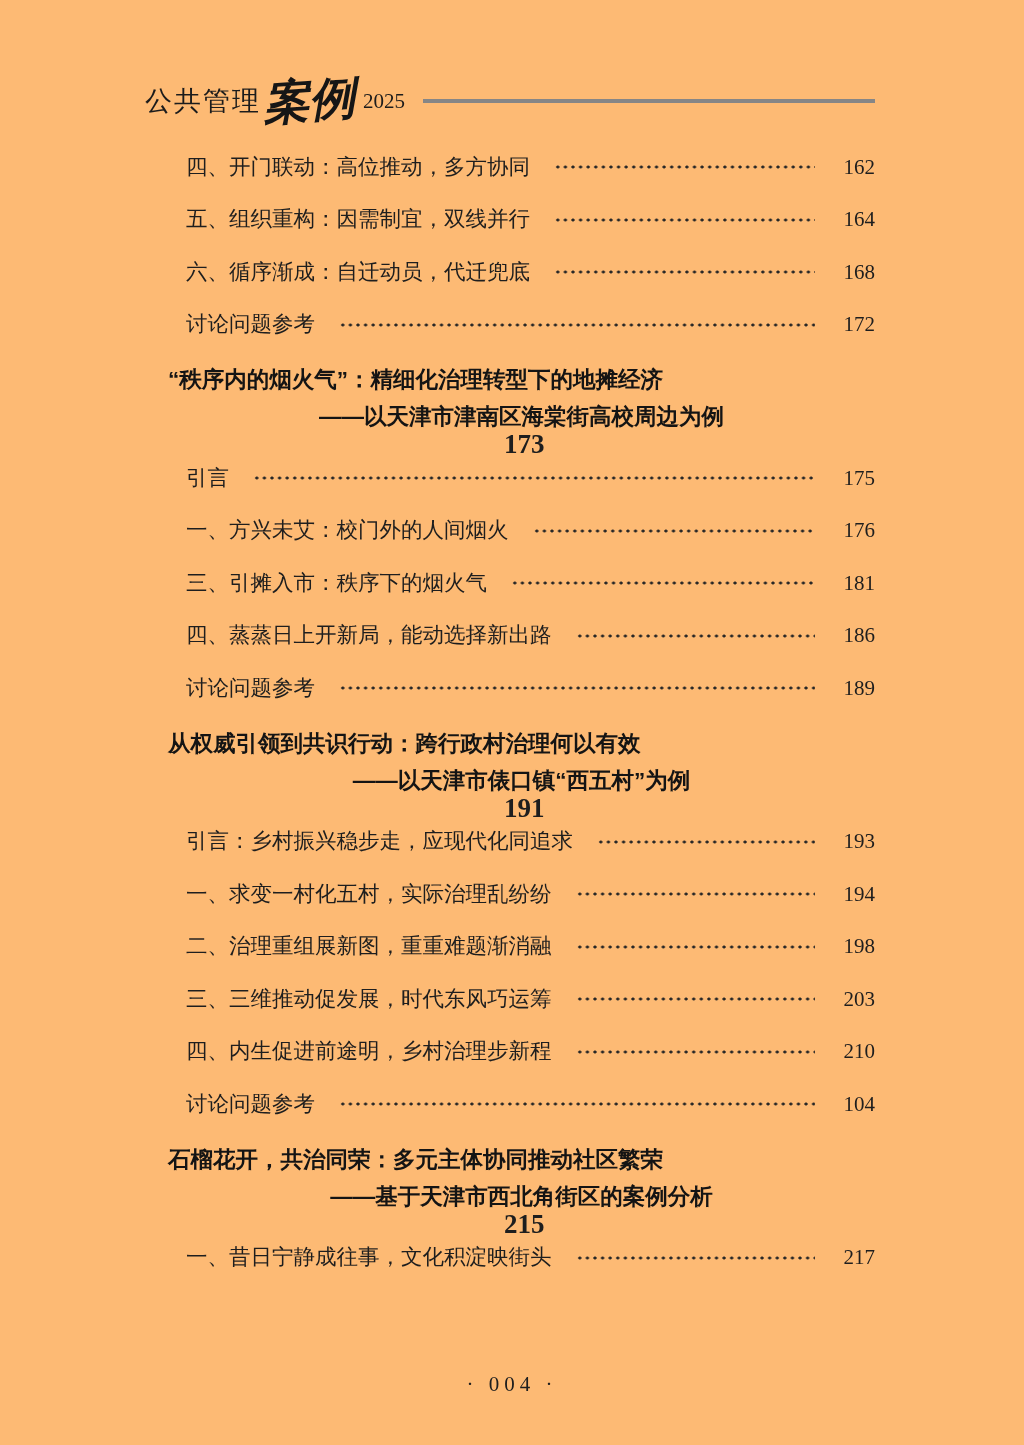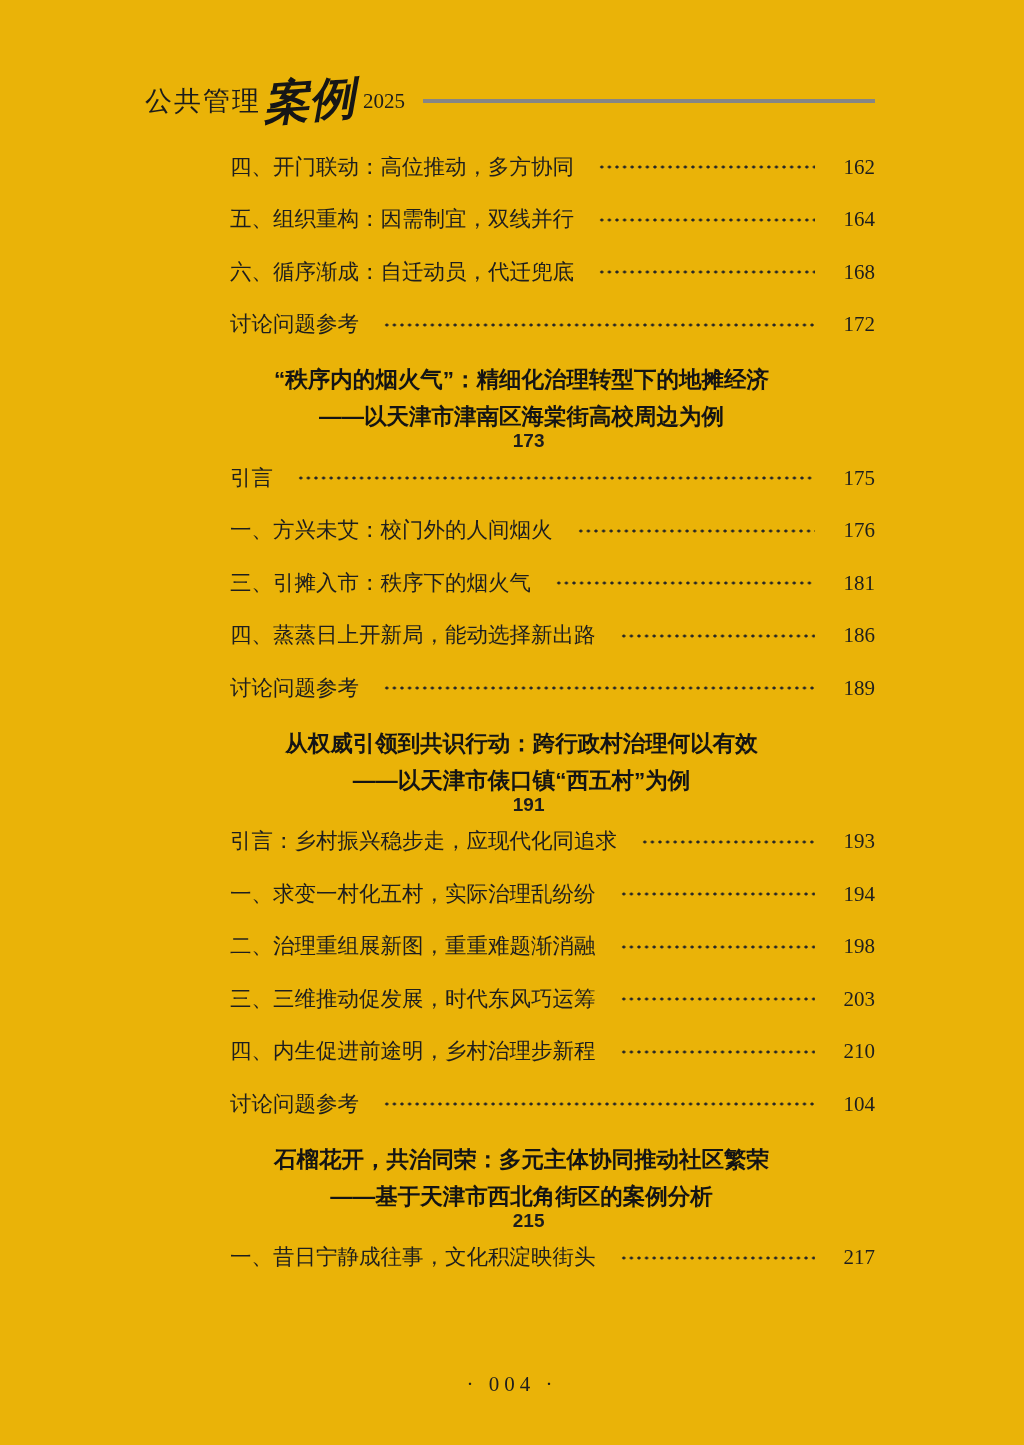--- a/index.html
+++ b/index.html
@@ -1,18 +1,18 @@
 <!DOCTYPE html>
 <html lang="zh"><head>
 <meta charset="utf-8">
 <style>
   html,body { margin:0; padding:0; background:#ffffff; }
   .page {
     position:relative; width:1024px; height:1445px; margin:0 auto;
-    background:#eab308; overflow:hidden;
+    background:#fdba74; overflow:hidden;
     font-family:"Liberation Serif","DejaVu Serif",serif; color:#1e1e1e;
   }
   
   .masthead {
     position:absolute; top:66px; left:145px; width:730px; height:70px;
     display:flex; align-items:center;
   }
   .brand-main { font-size:27px; letter-spacing:2px; color:#1c1c1c; line-height:1; }
   .brand-script {
     font-size:46px; font-weight:700; font-style:italic; line-height:.9;
@@ -20,43 +20,43 @@
   }
   .brand-year { font-size:21px; color:#1c1c1c; margin-left:6px; line-height:1;text-align:right; }
   .head-rule { flex:1; height:3.5px; background:#868686; margin-left:18px; }
 
   
   .toc { position:absolute; top:141px; left:168px; width:707px; }
   .row { display:flex; align-items:center; height:52.5px; }
   .row .label { white-space:nowrap; line-height:1.25; }
 
   .entry { padding-left:18px; }
-  .entry .label { font-size:21.5px; font-family:Liberation Serif, serif;margin-left:44px; }
+  .entry .label { font-size:21.5px; font-family:Liberation Serif, serif; }
 
-  .chapter-l1 { height:45px; margin-top:7px;justify-content:center; }
+  .chapter-l1 { height:45px; margin-top:7px; }
   .chapter-l2 { height:40px; margin-bottom:9px;flex-direction:column; }
   .chapter-l1 .label, .chapter-l2 .label {
     font-family:"Liberation Sans","DejaVu Sans",sans-serif;
     font-weight:700; font-size:22.5px; color:#141414;
   }
 
   .dots {
     flex:1; height:22px; min-width:10px;
     background-image:radial-gradient(circle,#262626 1.4px,transparent 1.7px);
     background-size:7.6px 22px; background-repeat:repeat-x; background-position:0 center;
   }
   .entry .dots { margin:0 14px 0 24px; }
   .chapter-l2 .dots { margin:0 10px 0 4px; }
 
   .pagenum {
     font-size:21px; min-width:46px; text-align:right; line-height:1;
     font-family:"Liberation Serif","DejaVu Serif",serif; color:#1e1e1e; flex-shrink:0;
   }
   .chapter-l2 .pagenum {
-    font-family:Liberation Sans, sans-serif; font-weight:700; font-size:19px;
+    font-family:Liberation Serif, serif; font-weight:700; font-size:27px;
   }
 
   
   .folio {
     position:absolute; top:1372px; left:0; width:100%;
     text-align:center; font-size:21px; letter-spacing:5px; color:#1e1e1e;
   }
 </style>
 </head>
 <body>

